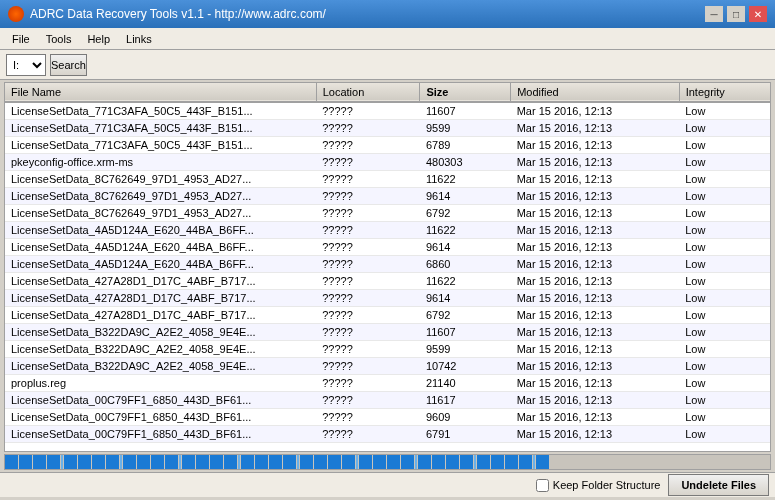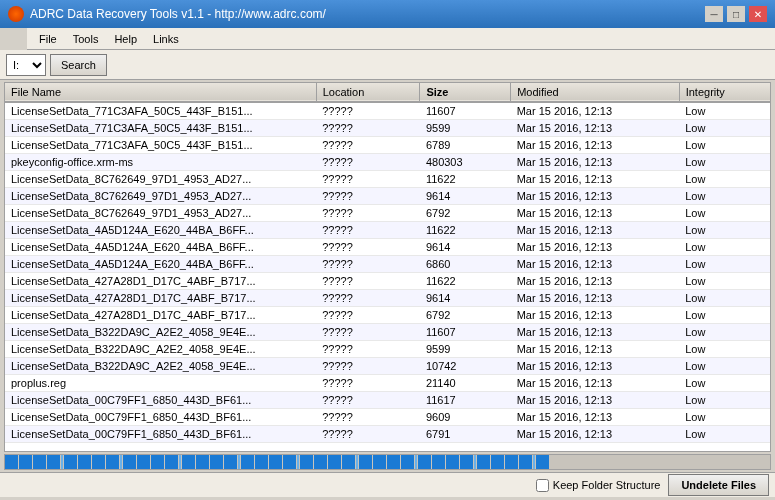--- a/index.html
+++ b/index.html
@@ -59,21 +59,20 @@
     .win-btn-close { background: #e05050; color: white; }
 
     
     #menu-bar {
       background: #f0ece4;
       border-bottom: 1px solid #a0a0a0;
       display: flex;
       align-items: center;
       height: 22px;
       padding: 8px 4px;
-      margin-left: 27px;
     }
     .menu-item {
       padding: 2px 8px;
       cursor: pointer;
       font-size: 11px;
     }
 
     
     #toolbar {
       background: #f0ece4;
@@ -87,21 +86,21 @@
     #drive-select {
       width: 40px;
       height: 22px;
       border: 1px solid #7a7a7a;
       background: white;
       font-size: 11px;
       padding: 0 2px;
     }
     #search-button {
       height: 22px;
-      padding: 0 10px;
+      padding: 0 0;
       border: 1px solid #7a7a7a;
       background: linear-gradient(to bottom, #f0f0f0, #d8d4cc);
       cursor: pointer;
       font-size: 11px;
       text-align: center;
     }
     #status-bar-top {
       flex: 1;
       text-align: center;
       font-size: 11px;

